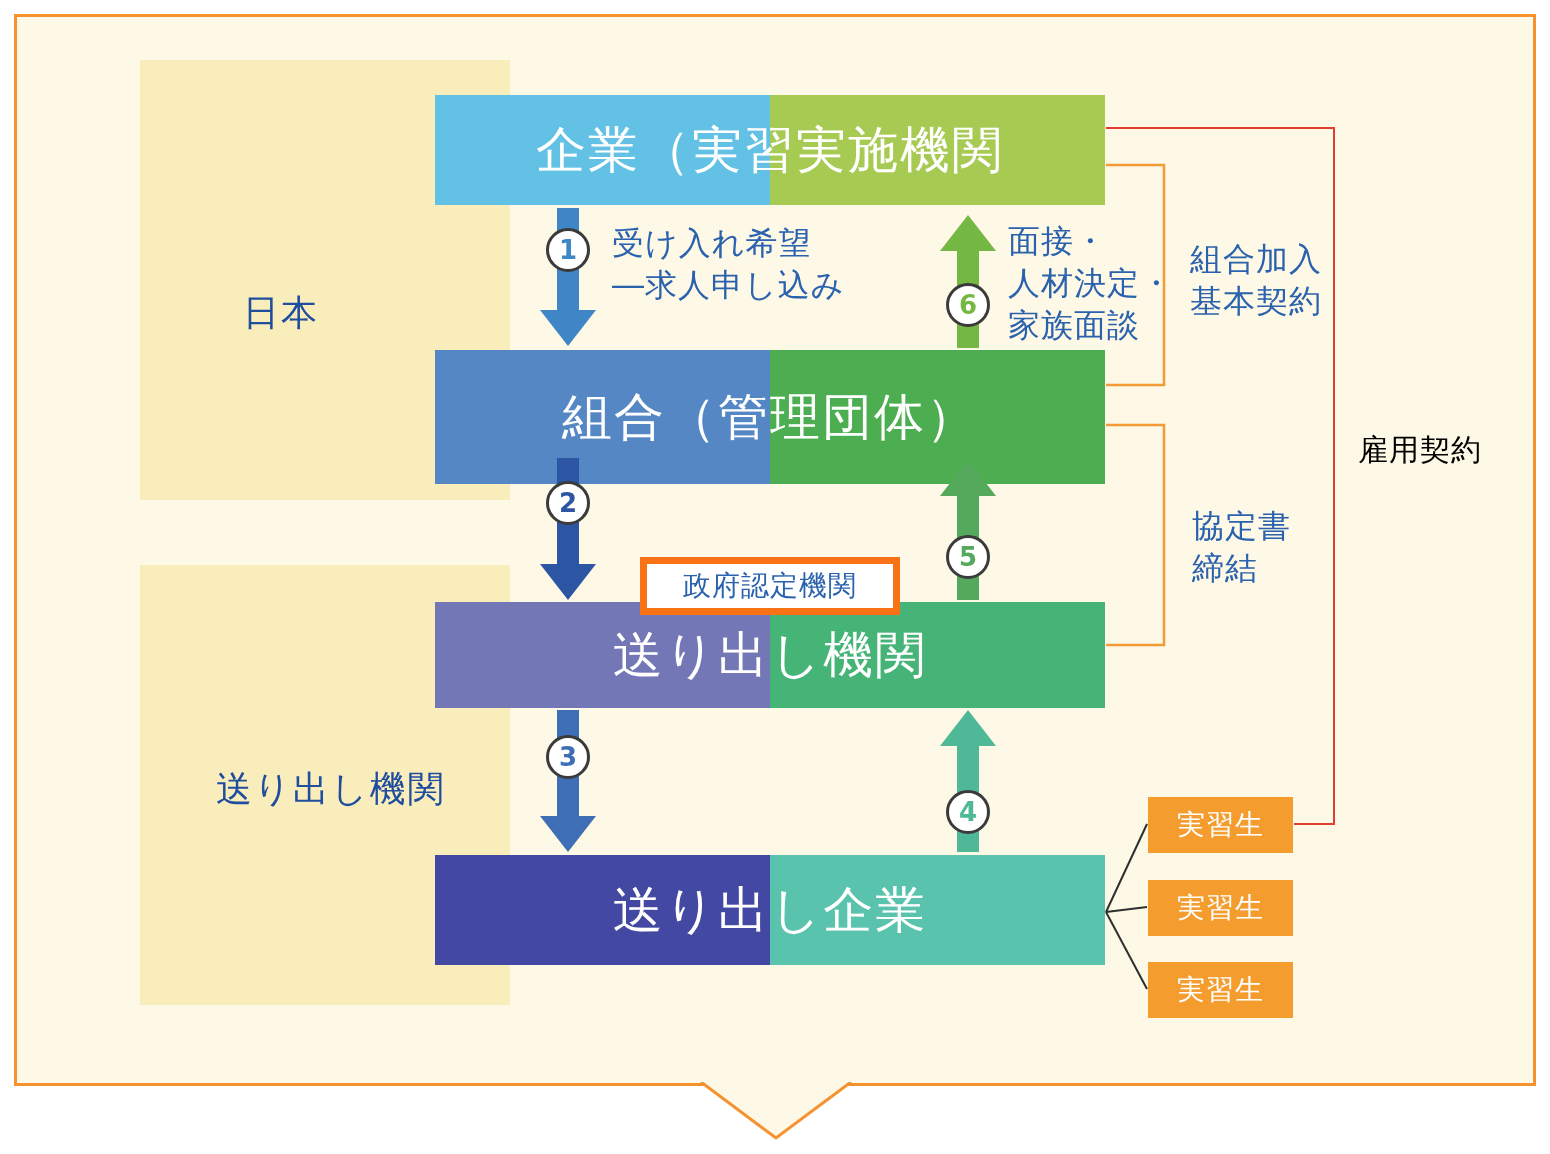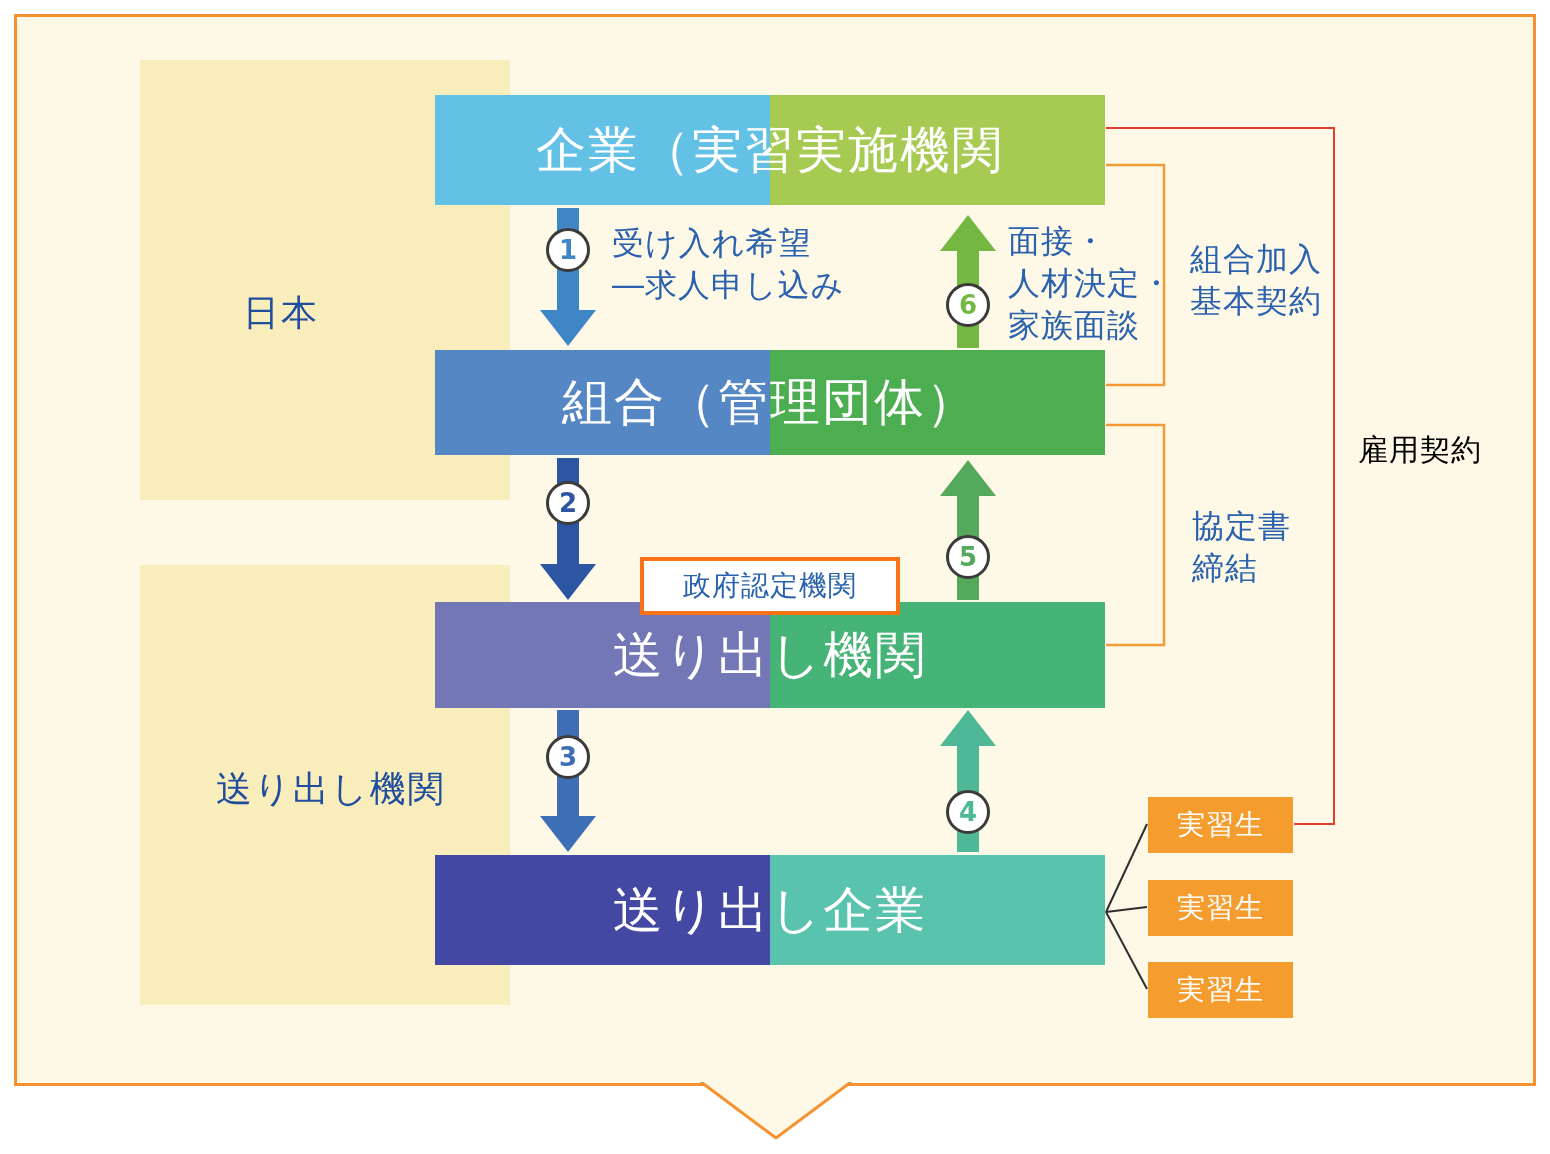--- a/index.html
+++ b/index.html
@@ -30,21 +30,21 @@
 
   .step-badge { position:absolute; width:44px; height:44px; border-radius:50%;
                 background:#ffffff; border:3px solid #3B3B3B; display:flex; align-items:center;
                 justify-content:center; font-size:26px; font-weight:bold; z-index:5; }
 
   .note { position:absolute; color:#2A62AE; font-size:32px; line-height:1.32;
           white-space:pre-line; z-index:4; letter-spacing:1px; }
   .note.red { color:#000000; }
 
   .gov-box { position:absolute; left:640px; top:557px; width:260px; height:58px;
-             background:#ffffff; border:4px solid #f97316; display:flex; align-items:center;
+             background:#ffffff; border:7px solid #f97316; display:flex; align-items:center;
              justify-content:center; color:#2A62AE; font-size:28px; z-index:4; letter-spacing:1px; }
 
   .trainee { position:absolute; left:1148px; width:145px; height:56px; background:#F49C2D;
              color:#ffffff; display:flex; align-items:center; justify-content:center;
              font-size:28px; z-index:3; letter-spacing:1px; }
 
   svg.lines { position:absolute; left:0; top:0; z-index:2; pointer-events:none; }
 </style>
 </head>
 <body>
@@ -69,21 +69,21 @@
     <line x1="1106" y1="912" x2="1147" y2="907" stroke="#2E2E2E" stroke-width="2"></line>
     <line x1="1106" y1="912" x2="1147" y2="989" stroke="#2E2E2E" stroke-width="2"></line>
   </svg>
 
   <div class="bar" style="top:95px; height:110px;">
     <div class="half b1l"></div>
     <div class="half b1r"></div>
     <div class="bar-label">企業（実習実施機関</div>
   </div>
 
-  <div class="bar" style="top:350px; height:105px;">
+  <div class="bar" style="top:350px; height:134px;">
     <div class="half b2l"></div>
     <div class="half b2r"></div>
     <div class="bar-label">組合（管理団体）</div>
   </div>
 
   <div class="bar" style="top:602px; height:106px;">
     <div class="half b3l"></div>
     <div class="half b3r"></div>
     <div class="bar-label">送り出し機関</div>
   </div>

